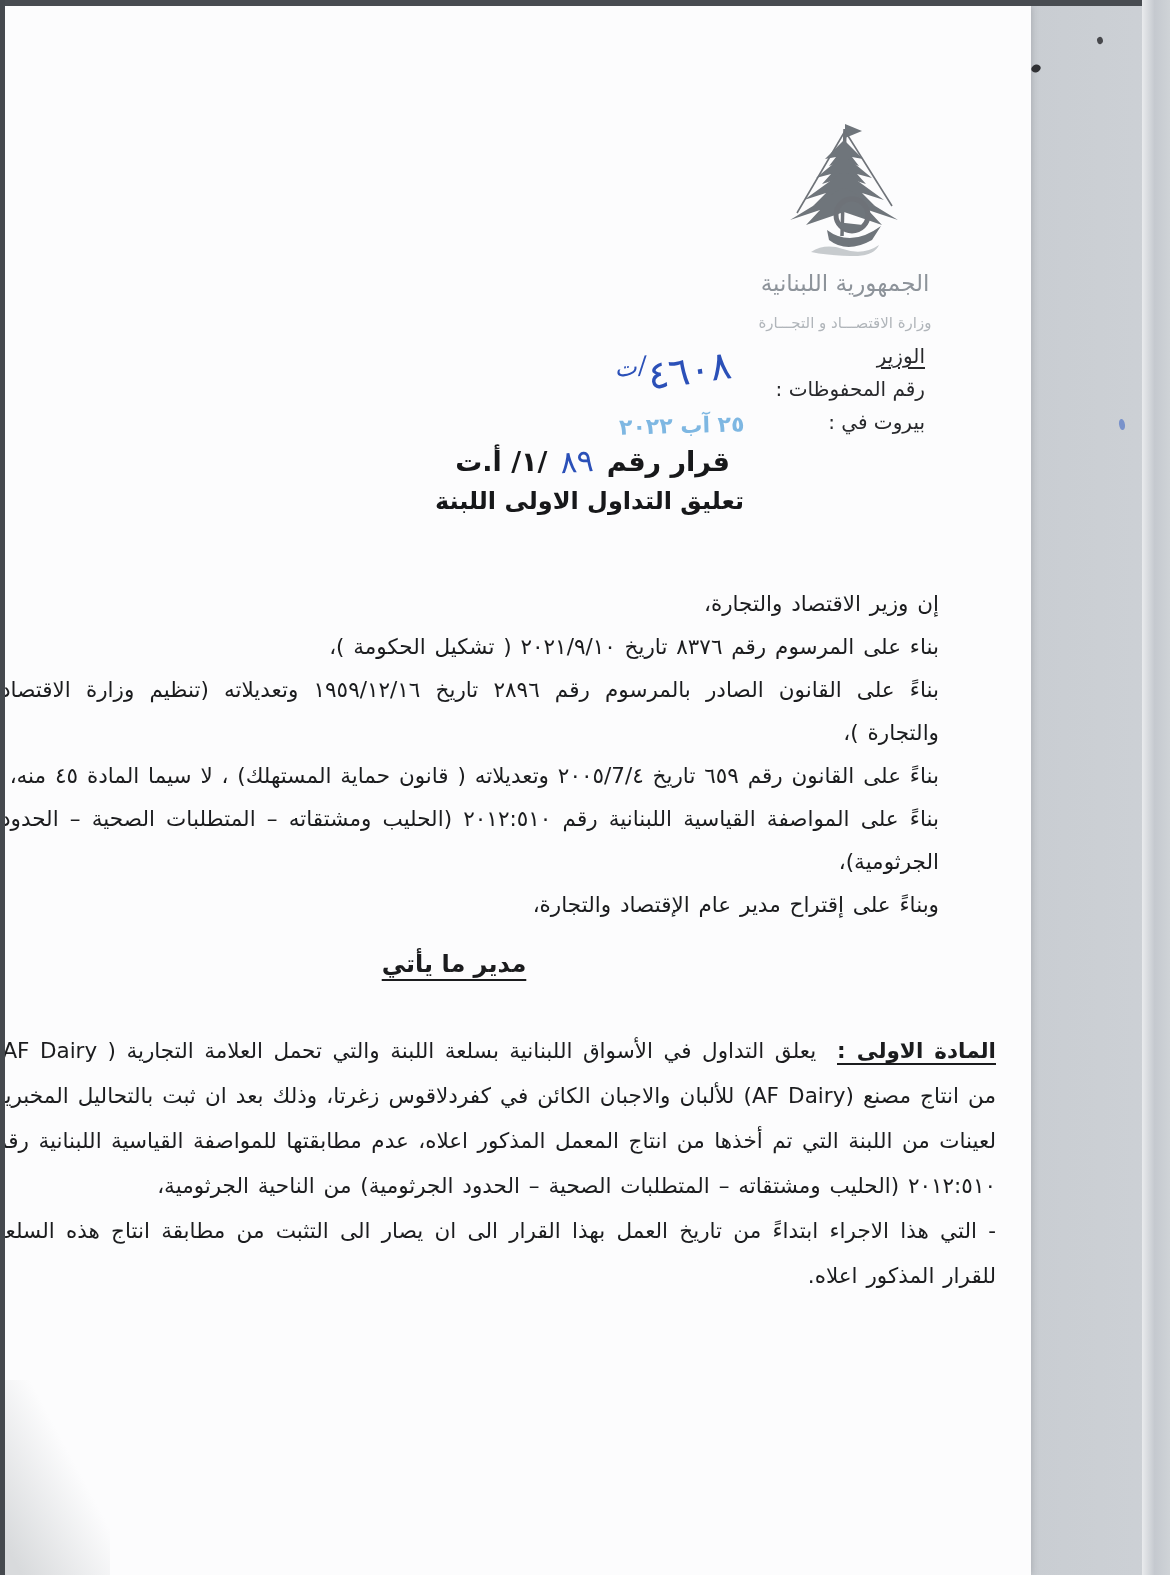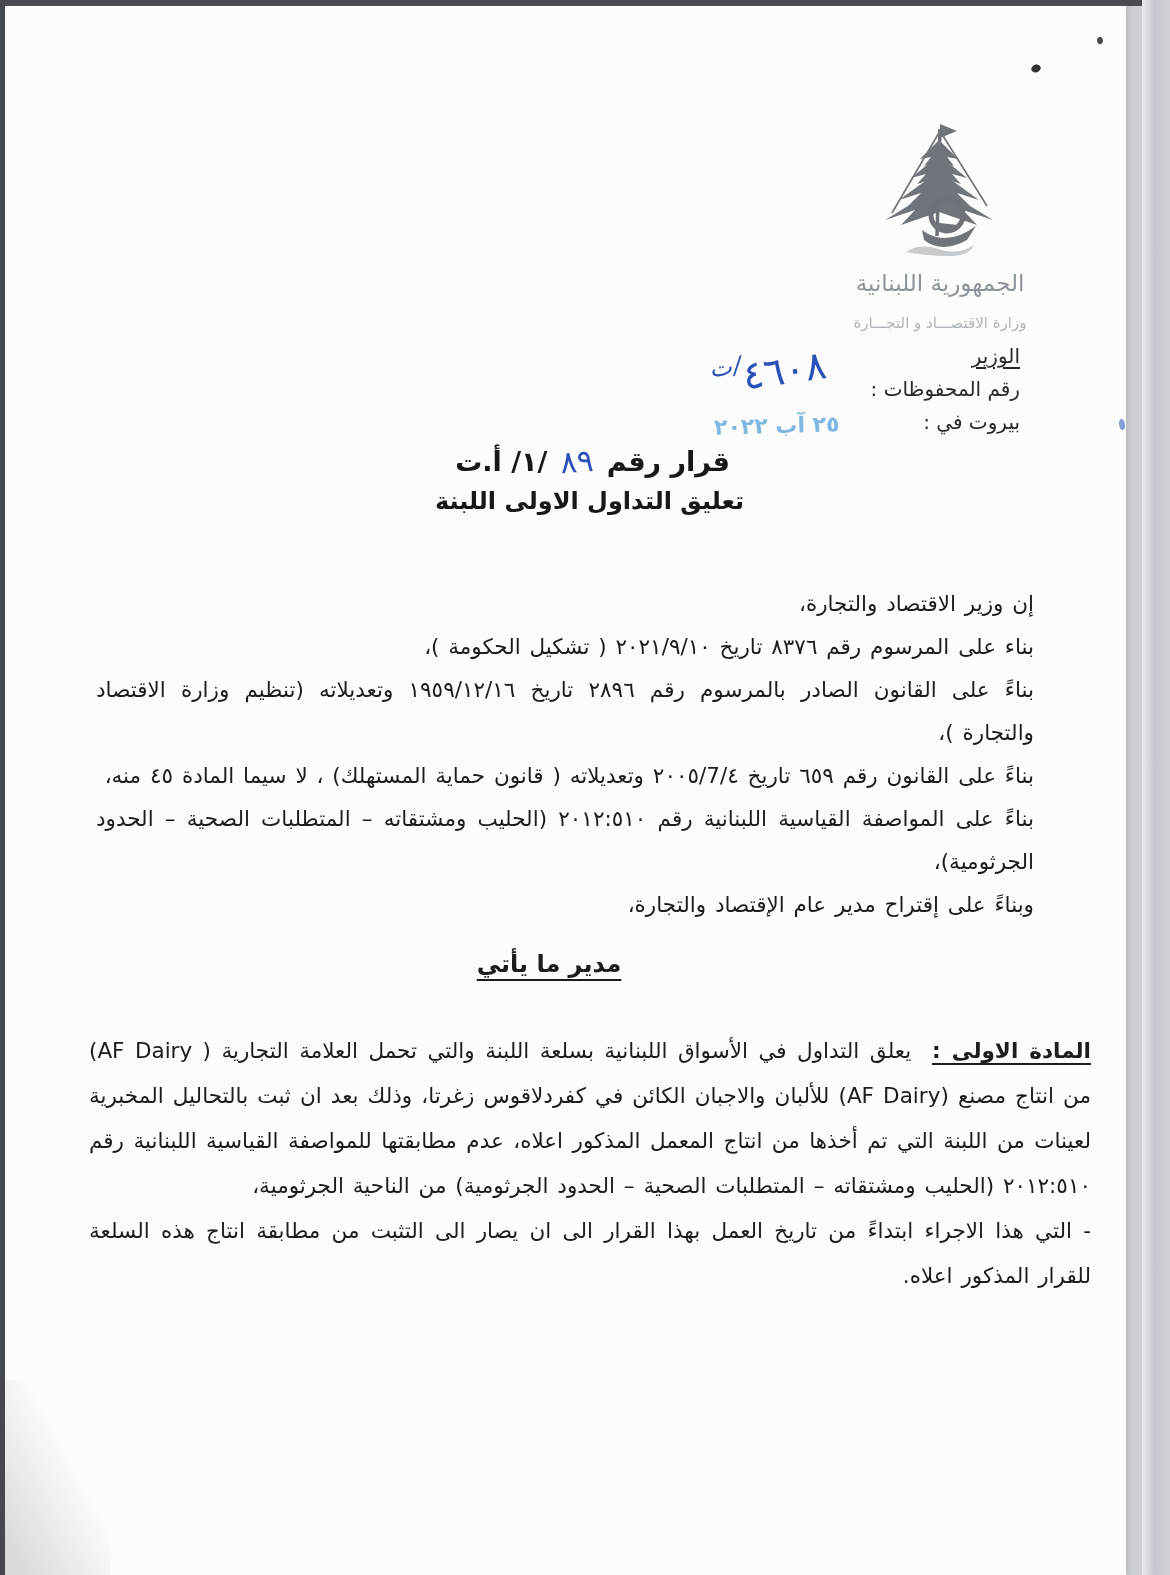--- a/index.html
+++ b/index.html
@@ -6,21 +6,21 @@
   body{
     width:1170px;height:1575px;position:relative;overflow:hidden;
     background:linear-gradient(90deg,#cdd1d5 0%,#c3c7cc 70%,#cdd1d6 100%);
     font-family:"DejaVu Sans",sans-serif;
   }
   .edge-top{position:absolute;left:0;top:0;width:1148px;height:6px;background:#484c51;}
   .edge-left{position:absolute;left:0;top:0;width:5px;height:1575px;background:#45494e;}
   .right-band{position:absolute;top:0;left:1142px;width:28px;height:1575px;
     background:linear-gradient(to right,#e9ebed 0%,#c5c9cf 45%,#cfd3d7 100%);}
   .page{
-    position:absolute;left:5px;top:6px;width:1121px;height:1569px;
+    position:absolute;left:5px;top:6px;width:1026px;height:1569px;
     background:#fcfcfd;box-shadow:0 0 7px rgba(40,44,50,.25);
   }
   .scan-wedge{position:absolute;left:0;bottom:0;width:105px;height:195px;
     background:linear-gradient(to top right,#d8dadc 8%,rgba(252,252,253,0) 62%);}
 
   
   .speck{position:absolute;border-radius:60% 40%;}
   .speck-1{left:1032px;top:64px;width:8px;height:9px;background:#303134;transform:rotate(38deg);}
   .speck-2{left:1097px;top:37px;width:6px;height:7px;background:#47484c;transform:rotate(-25deg);}
   .speck-3{left:1119px;top:419px;width:6px;height:11px;background:#5d7ec7;opacity:.75;transform:rotate(-18deg);}

